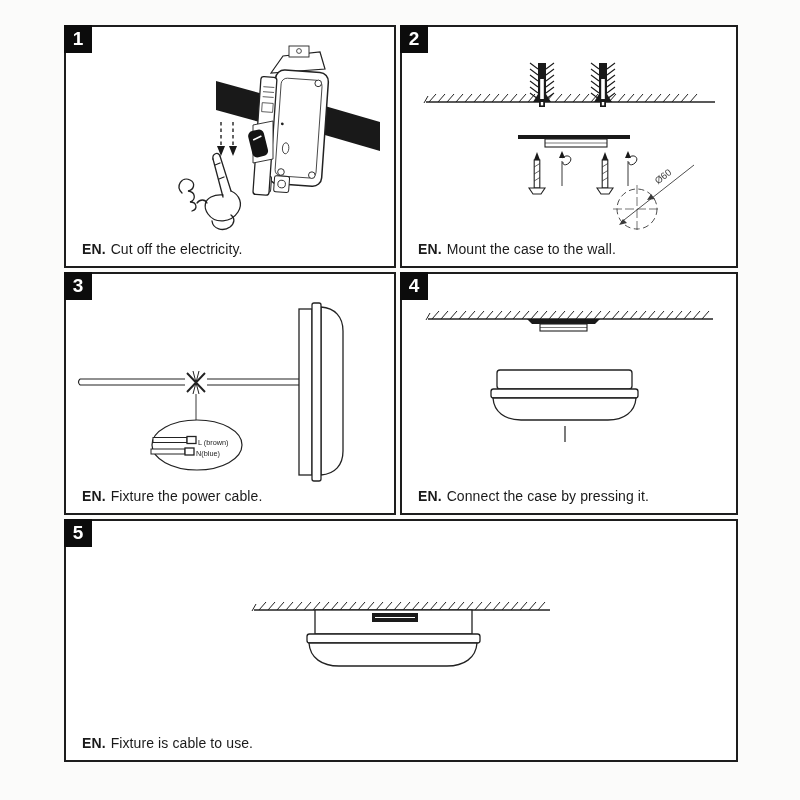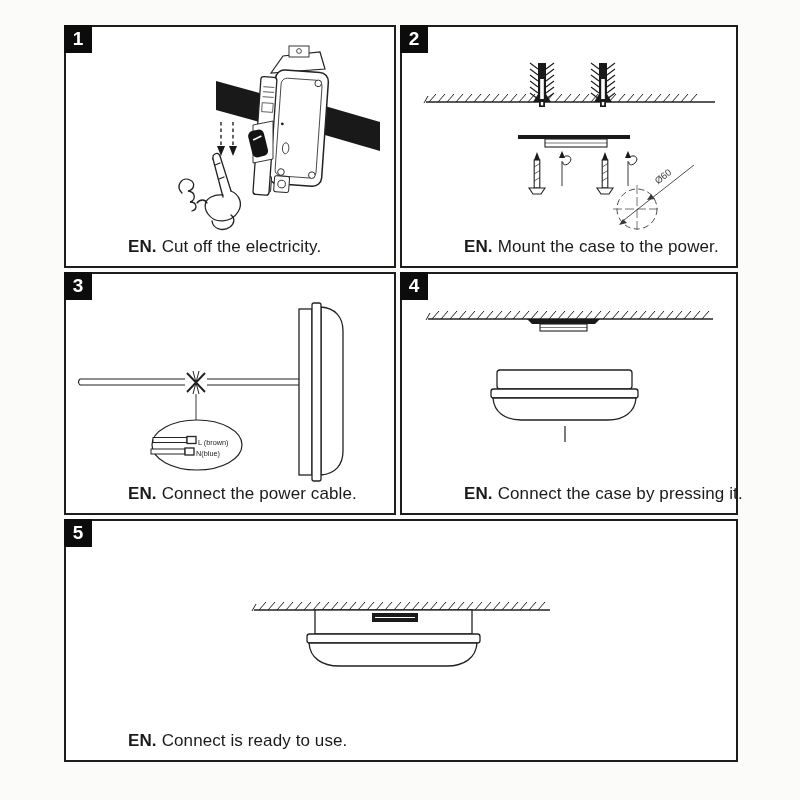--- a/index.html
+++ b/index.html
@@ -14,22 +14,22 @@
     position:absolute;background:#fff;border:2px solid #1d1d1d;
     box-sizing:border-box;
   }
   .panel .art{position:absolute;top:0;left:0;}
   .badge{
     position:absolute;top:-2px;left:-2px;width:28px;height:28px;
     background:#0c0c0c;color:#fff;display:flex;align-items:center;justify-content:center;
     font-size:19px;font-weight:bold;z-index:3;
   }
   .caption{
-    position:absolute;left:16px;bottom:9px;font-size:17px;color:#1a1a1a;
-    letter-spacing:.1px;white-space:nowrap;z-index:2;margin-left:46px;
+    position:absolute;left:16px;bottom:9px;font-size:14px;color:#1a1a1a;
+    letter-spacing:.1px;white-space:nowrap;z-index:2;
   }
   .caption .pre{font-weight:bold;margin-right:5px;}
   svg{display:block;}
   svg text{font-family:"Liberation Sans","DejaVu Sans",sans-serif;}
   
   #panel1{left:64px;top:25px;width:332px;height:243px;}
   #panel2{left:400px;top:25px;width:338px;height:243px;}
   #panel3{left:64px;top:272px;width:332px;height:243px;}
   #panel4{left:400px;top:272px;width:338px;height:243px;}
   #panel5{left:64px;top:519px;width:674px;height:243px;}
@@ -165,21 +165,21 @@
         <circle cx="235" cy="182" r="20" stroke-width="0.9" stroke-dasharray="6 3.5"></circle>
         <path d="M211,182 H259" stroke-width="0.7" stroke-dasharray="9 3"></path>
         <path d="M235,158 V206" stroke-width="0.7" stroke-dasharray="9 3"></path>
         <path d="M222,193 L292,138" stroke-width="0.9"></path>
         <polygon points="249,167 253,172 245,173" fill="#3a3a3a" stroke="none"></polygon>
         <polygon points="221,192 217,198 225,196" fill="#3a3a3a" stroke="none"></polygon>
         <text transform="translate(263,152) rotate(-38)" text-anchor="middle" font-size="9.5" fill="#3a3a3a" stroke="none">Ø60</text>
       </g>
     </svg>
     <div class="caption">
-      <span class="pre">EN.</span><span>Mount the case to the power.</span>
+      <span class="pre">EN.</span><span>Mount the case to the wall.</span>
     </div>
   </div>
 
   <div class="panel" id="panel3">
     <div class="badge">
       <span>3</span>
     </div>
     <svg class="art" width="328" height="212" viewBox="0 0 328 212">
 
       <g stroke="#222" fill="#fff">
@@ -207,21 +207,21 @@
           <text x="132" y="170.5" font-size="7.3" fill="#1d1d1d" stroke="none">L (brown)</text>
         </g>
         <g>
           <rect x="85" y="175" width="34" height="5" fill="#fff" stroke-width="1"></rect>
           <rect x="119" y="174" width="9" height="7" fill="#fff" stroke-width="1.3"></rect>
           <text x="130" y="182" font-size="7.3" fill="#1d1d1d" stroke="none">N(blue)</text>
         </g>
       </g>
     </svg>
     <div class="caption">
-      <span class="pre">EN.</span><span>Connect the power cable.</span>
+      <span class="pre">EN.</span><span>Fixture the power cable.</span>
     </div>
   </div>
 
   <div class="panel" id="panel4">
     <div class="badge">
       <span>4</span>
     </div>
     <svg class="art" width="334" height="212" viewBox="0 0 334 212">
       <g stroke="#222" fill="none">
         <path d="M26,45 H311" stroke-width="1.5"></path>
@@ -257,17 +257,17 @@
         <rect x="249" y="89" width="157" height="24" stroke-width="1.3"></rect>
         <g>
           <rect x="306" y="92" width="46" height="9" fill="#1a1a1a" stroke="none"></rect>
           <path d="M309,96.5 h40" stroke="#fff" stroke-width="1.2"></path>
         </g>
         <rect x="241" y="113" width="173" height="9" rx="2.5" stroke-width="1.3"></rect>
         <path d="M243,122 c1,15 13,23 30,23 h108 c17,0 29,-8 30,-23 z" stroke-width="1.3"></path>
       </g>
     </svg>
     <div class="caption">
-      <span class="pre">EN.</span><span>Connect is ready to use.</span>
+      <span class="pre">EN.</span><span>Fixture is cable to use.</span>
     </div>
   </div>
 
 </div>
 
 </body></html>

